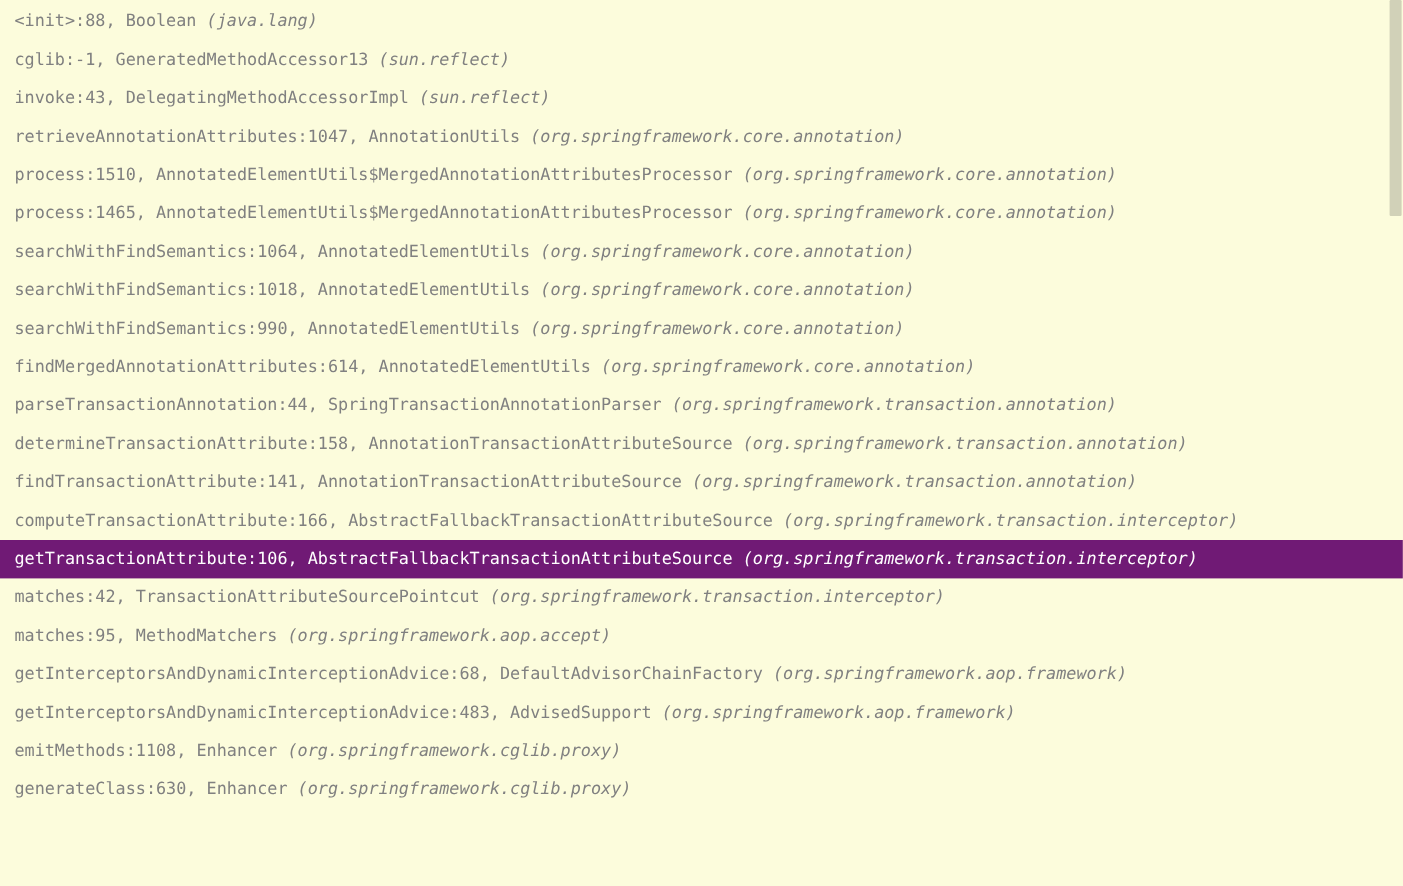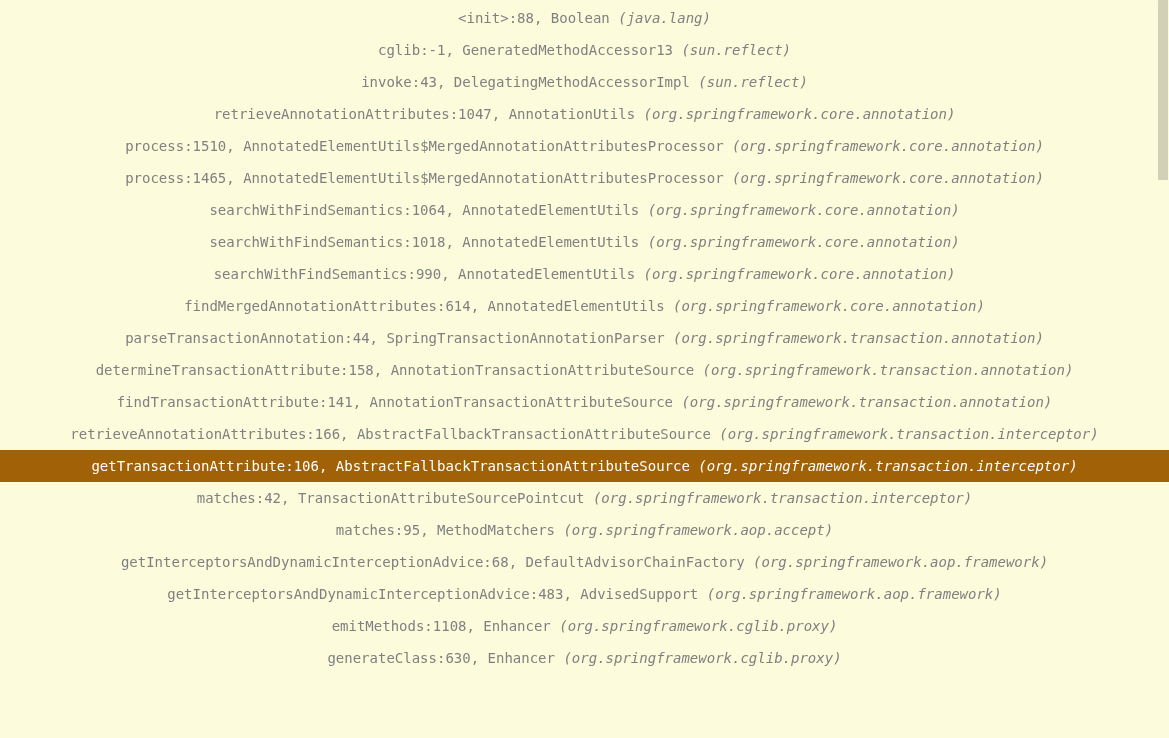--- a/index.html
+++ b/index.html
@@ -10,34 +10,33 @@
       width: 1169px;
       height: 738px;
       overflow: hidden;
       position: relative;
     }
     .stack-trace-panel {
       width: 100%;
       height: 100%;
       background: #fcfcdc;
       position: relative;
-      text-align: center;
     }
     .frame-list {
       padding: 2px 0;
     }
     .frame-row {
       padding: 7px 12px;
       line-height: 18px;
       color: #808080;
       cursor: pointer;
       white-space: nowrap;
     }
     .frame-row.selected {
-      background: #a16207;
+      background: #701a75;
       color: #ffffff;
     }
     .frame-method {
       color: #808080;
     }
     .frame-row.selected .frame-method {
       color: #ffffff;
     }
     .frame-package {
       font-style: italic;
@@ -75,21 +74,21 @@
       <div class="frame-row"><span class="frame-method">retrieveAnnotationAttributes:1047, AnnotationUtils </span><span class="frame-package">(org.springframework.core.annotation)</span></div>
       <div class="frame-row"><span class="frame-method">process:1510, AnnotatedElementUtils$MergedAnnotationAttributesProcessor </span><span class="frame-package">(org.springframework.core.annotation)</span></div>
       <div class="frame-row"><span class="frame-method">process:1465, AnnotatedElementUtils$MergedAnnotationAttributesProcessor </span><span class="frame-package">(org.springframework.core.annotation)</span></div>
       <div class="frame-row"><span class="frame-method">searchWithFindSemantics:1064, AnnotatedElementUtils </span><span class="frame-package">(org.springframework.core.annotation)</span></div>
       <div class="frame-row"><span class="frame-method">searchWithFindSemantics:1018, AnnotatedElementUtils </span><span class="frame-package">(org.springframework.core.annotation)</span></div>
       <div class="frame-row"><span class="frame-method">searchWithFindSemantics:990, AnnotatedElementUtils </span><span class="frame-package">(org.springframework.core.annotation)</span></div>
       <div class="frame-row"><span class="frame-method">findMergedAnnotationAttributes:614, AnnotatedElementUtils </span><span class="frame-package">(org.springframework.core.annotation)</span></div>
       <div class="frame-row"><span class="frame-method">parseTransactionAnnotation:44, SpringTransactionAnnotationParser </span><span class="frame-package">(org.springframework.transaction.annotation)</span></div>
       <div class="frame-row"><span class="frame-method">determineTransactionAttribute:158, AnnotationTransactionAttributeSource </span><span class="frame-package">(org.springframework.transaction.annotation)</span></div>
       <div class="frame-row"><span class="frame-method">findTransactionAttribute:141, AnnotationTransactionAttributeSource </span><span class="frame-package">(org.springframework.transaction.annotation)</span></div>
-      <div class="frame-row"><span class="frame-method">retrieveAnnotationAttributes:166, AbstractFallbackTransactionAttributeSource </span><span class="frame-package">(org.springframework.transaction.interceptor)</span></div>
+      <div class="frame-row"><span class="frame-method">computeTransactionAttribute:166, AbstractFallbackTransactionAttributeSource </span><span class="frame-package">(org.springframework.transaction.interceptor)</span></div>
       <div class="frame-row selected"><span class="frame-method">getTransactionAttribute:106, AbstractFallbackTransactionAttributeSource </span><span class="frame-package">(org.springframework.transaction.interceptor)</span></div>
       <div class="frame-row"><span class="frame-method">matches:42, TransactionAttributeSourcePointcut </span><span class="frame-package">(org.springframework.transaction.interceptor)</span></div>
       <div class="frame-row"><span class="frame-method">matches:95, MethodMatchers </span><span class="frame-package">(org.springframework.aop.accept)</span></div>
       <div class="frame-row"><span class="frame-method">getInterceptorsAndDynamicInterceptionAdvice:68, DefaultAdvisorChainFactory </span><span class="frame-package">(org.springframework.aop.framework)</span></div>
       <div class="frame-row"><span class="frame-method">getInterceptorsAndDynamicInterceptionAdvice:483, AdvisedSupport </span><span class="frame-package">(org.springframework.aop.framework)</span></div>
       <div class="frame-row"><span class="frame-method">emitMethods:1108, Enhancer </span><span class="frame-package">(org.springframework.cglib.proxy)</span></div>
       <div class="frame-row"><span class="frame-method">generateClass:630, Enhancer </span><span class="frame-package">(org.springframework.cglib.proxy)</span></div>
     </div>
   <div class="scrollbar-track">
     <div class="scrollbar-thumb"></div>

